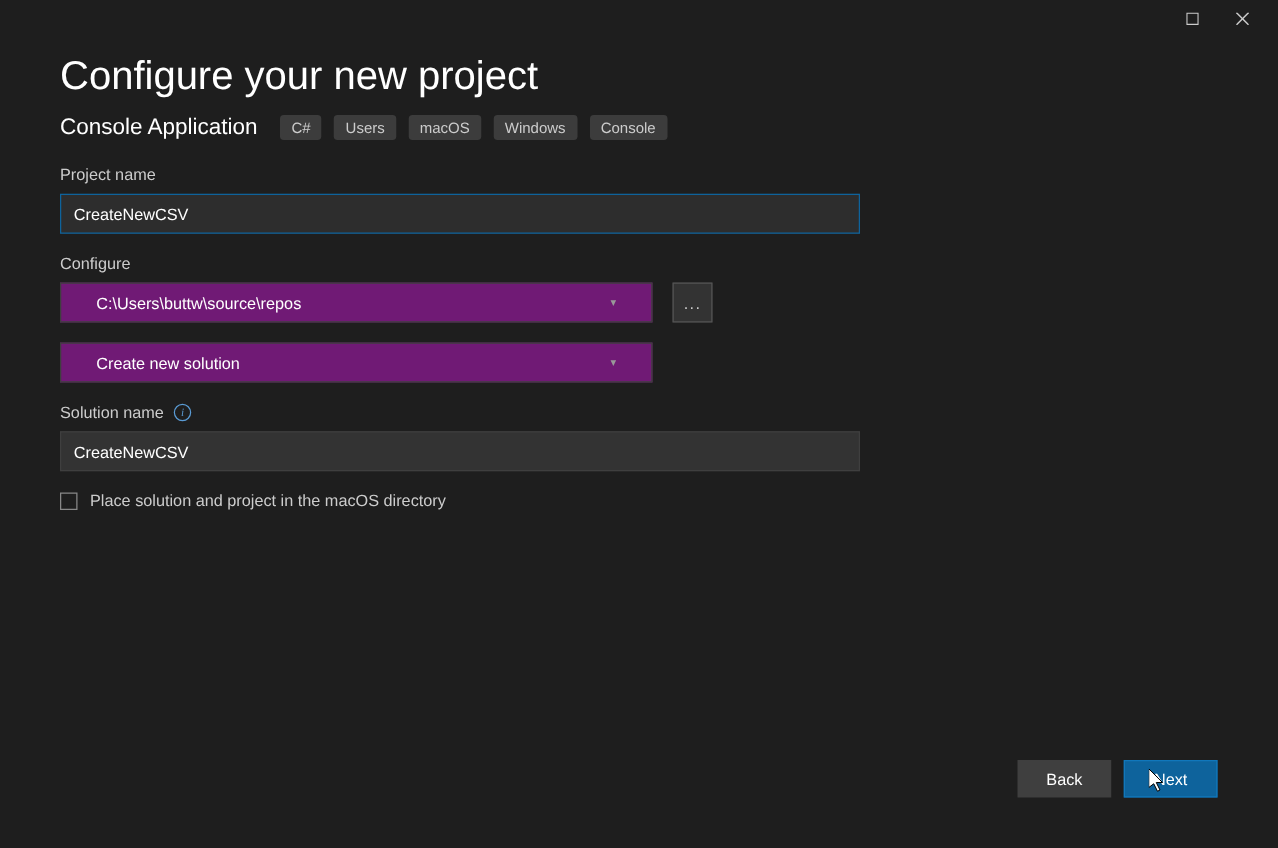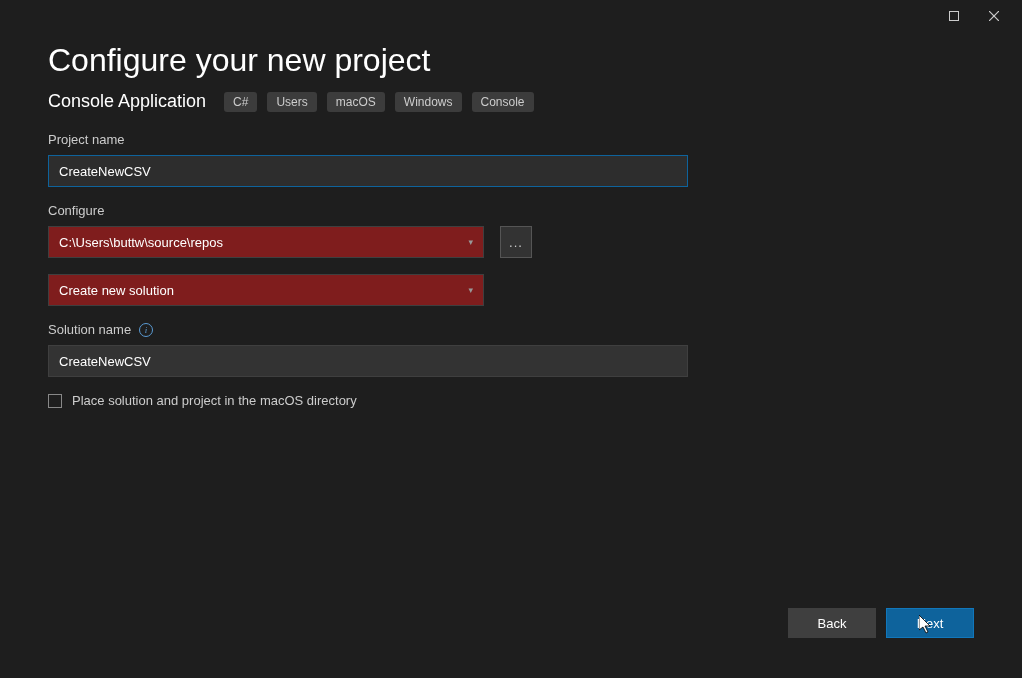--- a/index.html
+++ b/index.html
@@ -101,26 +101,26 @@
     .text-input.focused {
       border: 1px solid #0e639c;
       background-color: #2d2d2d;
     }
     .location-row {
       display: flex;
       align-items: center;
       gap: 16px;
     }
     .dropdown {
-      width: 436px;
-      height: 32px;
-      background-color: #7f1d1d;
+      width: 474px;
+      height: 32px;
+      background-color: #701a75;
       border: 1px solid #3f3f3f;
       color: #ffffff;
-      padding: 0 10px;
+      padding: 0 28px;
       font-size: 13px;
       display: flex;
       align-items: center;
       justify-content: space-between;
       cursor: pointer;
     }
     .dropdown .chev {
       font-size: 9px;
       color: #999;
     }
@@ -155,21 +155,21 @@
       color: #cccccc;
     }
     .footer-buttons {
       position: absolute;
       bottom: 40px;
       right: 48px;
       display: flex;
       gap: 10px;
     }
     .btn {
-      width: 88px;
+      width: 75px;
       height: 30px;
       font-size: 13px;
       display: flex;
       align-items: center;
       justify-content: center;
       cursor: pointer;
       border: 1px solid transparent;
     }
     .btn-secondary {
       background-color: #3f3f3f;

